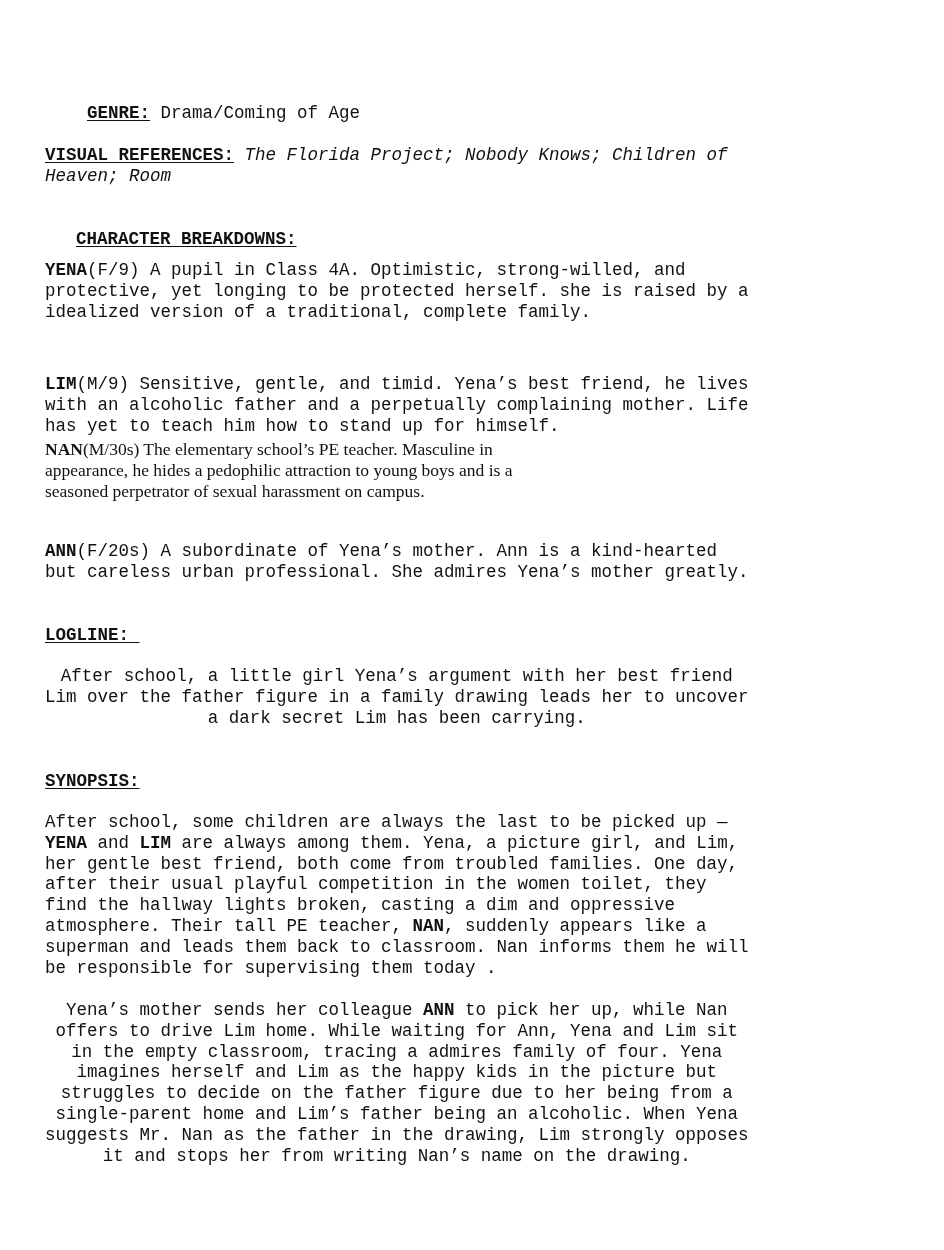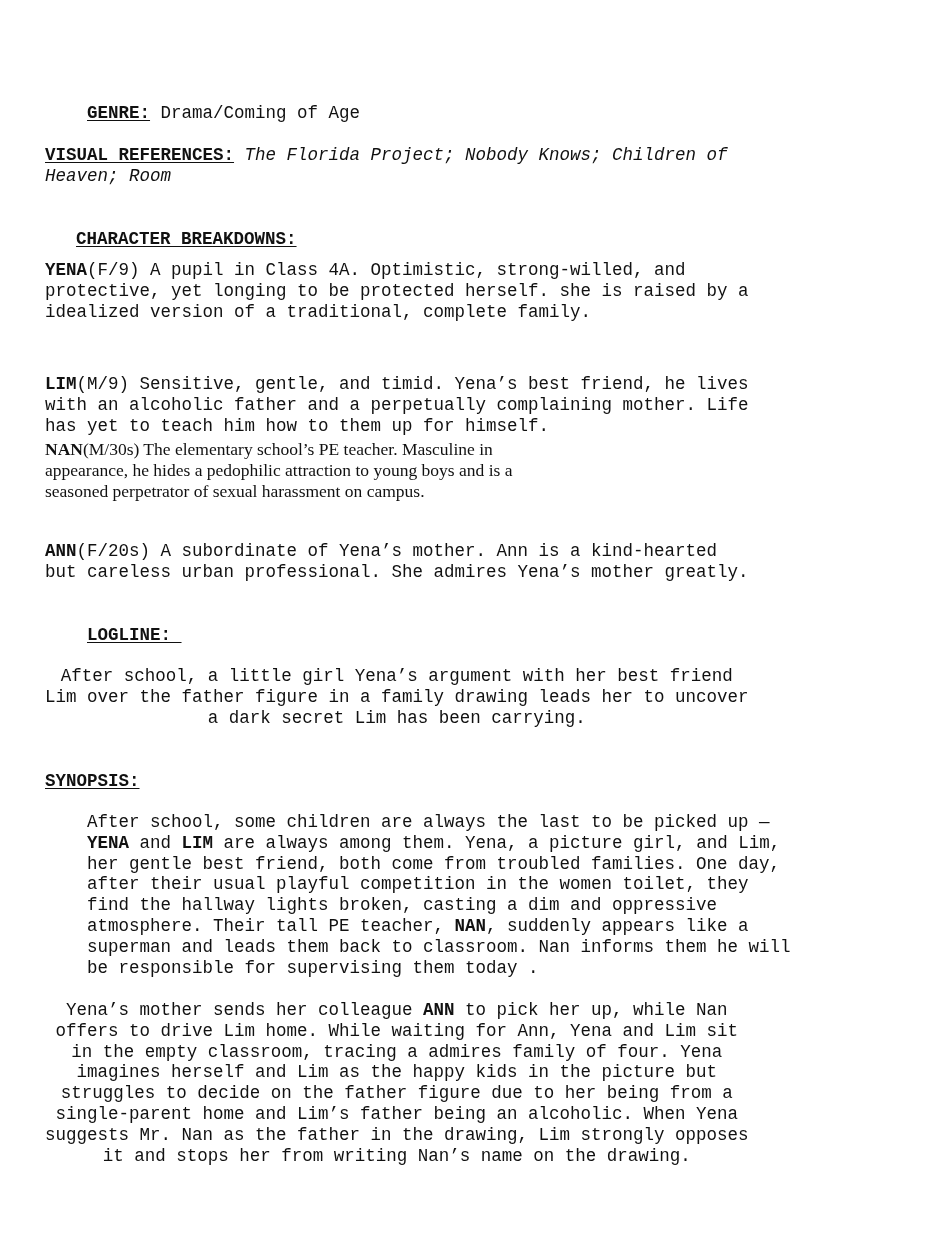--- a/index.html
+++ b/index.html
@@ -33,44 +33,44 @@
 
   <div class="block" style="top:260px;">
     <div class="line"><span class="bold">YENA</span><span>(F/9) A pupil in Class 4A. Optimistic, strong-willed, and</span></div>
     <div class="line">protective, yet longing to be protected herself. she is raised by a</div>
     <div class="line">idealized version of a traditional, complete family.</div>
   </div>
 
   <div class="block" style="top:374px;">
     <div class="line"><span class="bold">LIM</span><span>(M/9) Sensitive, gentle, and timid. Yena’s best friend, he lives</span></div>
     <div class="line">with an alcoholic father and a perpetually complaining mother. Life</div>
-    <div class="line">has yet to teach him how to them up for himself.</div>
+    <div class="line">has yet to teach him how to stand up for himself.</div>
   </div>
 
   <div class="block" style="top:439px;font-family:Liberation Serif, serif;">
     <div class="line"><span class="bold">NAN</span><span>(M/30s) The elementary school’s PE teacher. Masculine in</span></div>
     <div class="line">appearance, he hides a pedophilic attraction to young boys and is a</div>
     <div class="line">seasoned perpetrator of sexual harassment on campus.</div>
   </div>
 
   <div class="block" style="top:541px;">
     <div class="line"><span class="bold">ANN</span><span>(F/20s) A subordinate of Yena’s mother. Ann is a kind-hearted</span></div>
     <div class="line">but careless urban professional. She admires Yena’s mother greatly.</div>
   </div>
 
-  <div class="block line heading" style="top:625px;margin-left:42px;">LOGLINE: </div>
+  <div class="block line heading" style="top:625px;">LOGLINE: </div>
   <div class="block" style="top:666px;text-align:center;">
     <div class="line">After school, a little girl Yena’s argument with her best friend</div>
     <div class="line">Lim over the father figure in a family drawing leads her to uncover</div>
     <div class="line">a dark secret Lim has been carrying.</div>
   </div>
 
   <div class="block line heading" style="top:771px;">SYNOPSIS:</div>
 
-  <div class="block" style="top:812px;margin-left:42px;">
+  <div class="block" style="top:812px;">
     <div class="line">After school, some children are always the last to be picked up —</div>
     <div class="line"><span class="bold">YENA</span><span> and </span><span class="bold">LIM</span><span> are always among them. Yena, a picture girl, and Lim,</span></div>
     <div class="line">her gentle best friend, both come from troubled families. One day,</div>
     <div class="line">after their usual playful competition in the women toilet, they</div>
     <div class="line">find the hallway lights broken, casting a dim and oppressive</div>
     <div class="line"><span>atmosphere. Their tall PE teacher, </span><span class="bold">NAN</span><span>, suddenly appears like a</span></div>
     <div class="line">superman and leads them back to classroom. Nan informs them he will</div>
     <div class="line">be responsible for supervising them today .</div>
   </div>
 

